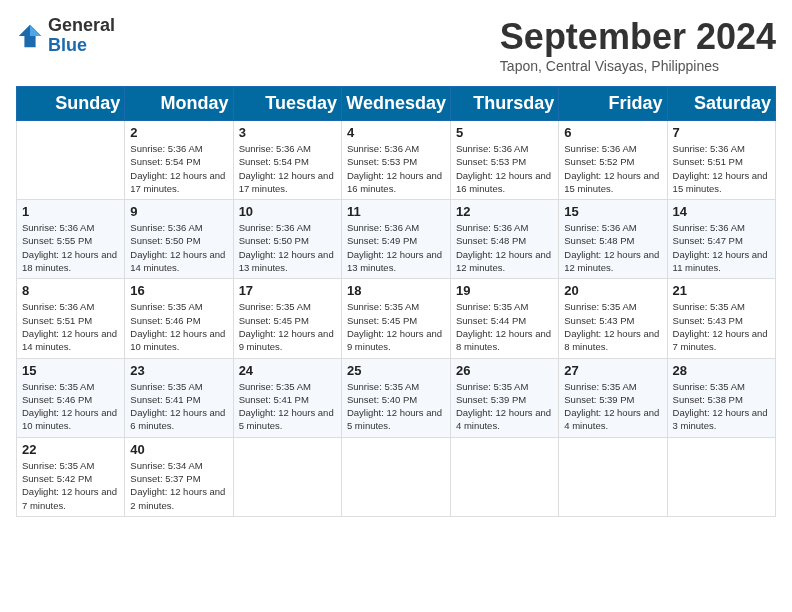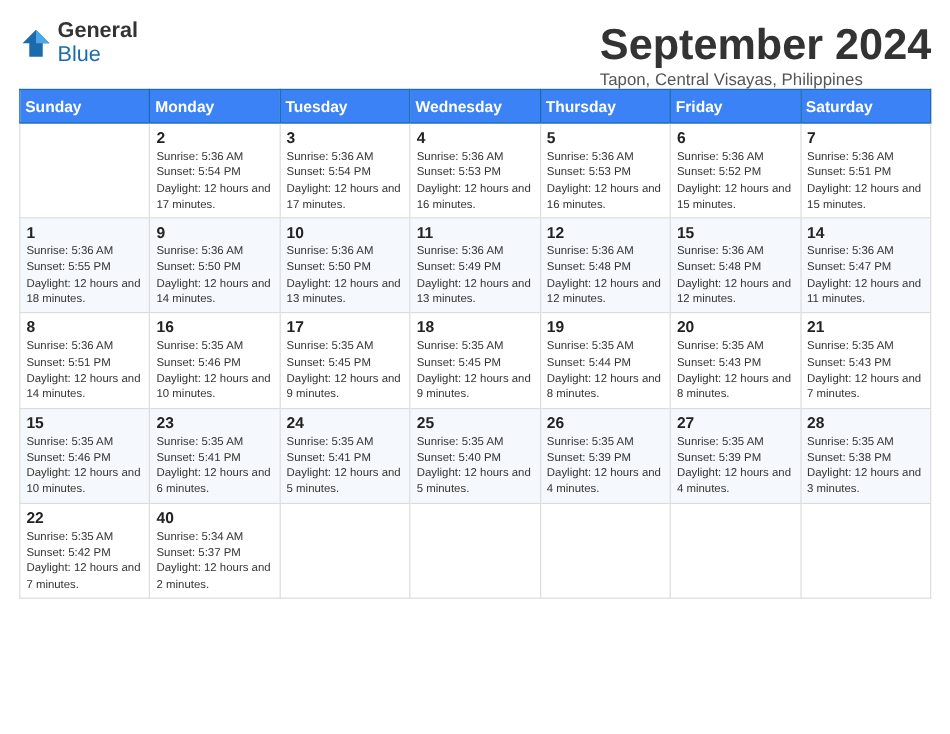--- a/index.html
+++ b/index.html
@@ -7,39 +7,40 @@
       font-family: Arial, sans-serif;
       background: #fff;
       width: 792px;
       min-height: 612px;
       padding: 16px;
     }
     .header {
       display: flex;
       justify-content: space-between;
       align-items: flex-start;
+      margin-bottom: 12px;
     }
     .logo {
       display: flex;
       align-items: center;
       gap: 4px;
     }
     .logo-text {
       display: flex;
       flex-direction: column;
       line-height: 1.1;
     }
     .logo-general {
       font-size: 18px;
       font-weight: bold;
       color: #333;
     }
     .logo-blue {
       font-size: 18px;
-      font-weight: normal;
+      font-weight: bold;
       color: #1a6aad;
     }
     .logo-icon {
       width: 28px;
       height: 28px;
     }
     .title-block {
     }
     .month-title {
       font-size: 36px;
@@ -49,26 +50,26 @@
     .location-title {
       font-size: 14px;
       color: #555;
     }
     .calendar {
       width: 100%;
       border-collapse: collapse;
       border: 1px solid #ccc;
     }
     .calendar th {
-      background: #3b82f6;
+      background: #0369a1;
       color: #fff;
-      font-size: 13px;
+      font-size: 18px;
       font-weight: bold;
       padding: 6px 4px;
-      text-align: left;
+      text-align: right;
       border: 1px solid #1a6aad;
     }
     .calendar td {
       vertical-align: top;
       border: 1px solid #ddd;
       padding: 4px 5px;
       width: 108px;
       min-height: 80px;
       background: #fff;
     }

